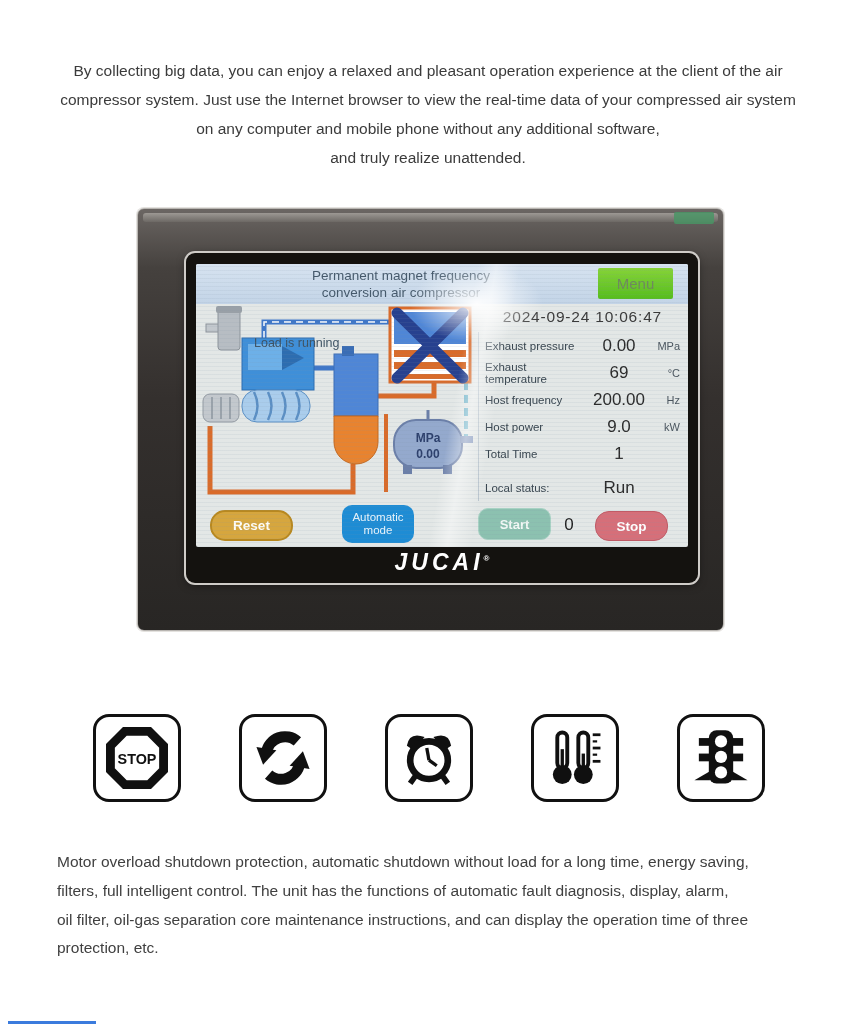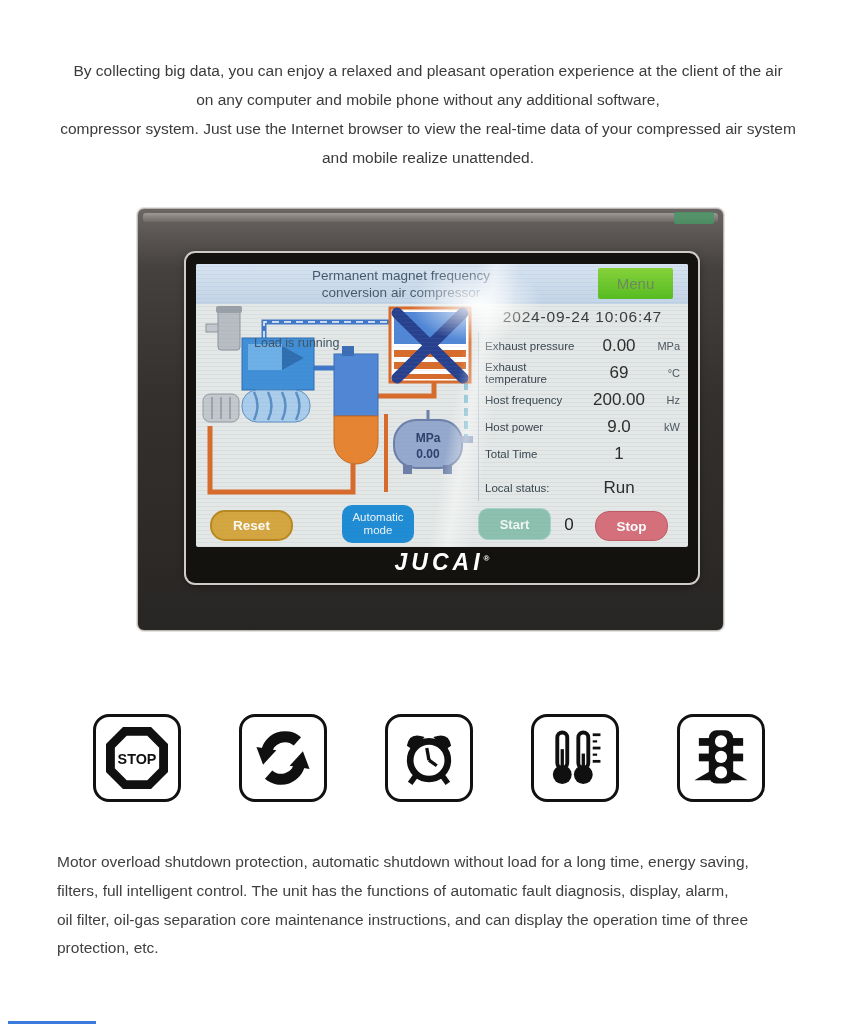--- a/index.html
+++ b/index.html
@@ -80,23 +80,23 @@
   
   .blue-bar { position:absolute; left:8px; bottom:0; width:88px; height:15px; background:#3b7bdd; }
 </style>
 </head>
 <body>
 
 <div class="page">
 
   <div class="intro">
     <div>By collecting big data, you can enjoy a relaxed and pleasant operation experience at the client of the air</div>
+    <div>compressor system. Just use the Internet browser to view the real-time data of your compressed air system</div>
     <div>on any computer and mobile phone without any additional software,</div>
-    <div>compressor system. Just use the Internet browser to view the real-time data of your compressed air system</div>
-    <div>and mobile realize unattended.</div>
+    <div>and truly realize unattended.</div>
   </div>
 
   <div class="device">
     <div class="frame-top-strip"></div>
     <div class="frame-sticker"></div>
 
     <div class="bezel">
       <div class="screen">
 
         <div class="screen-header">

